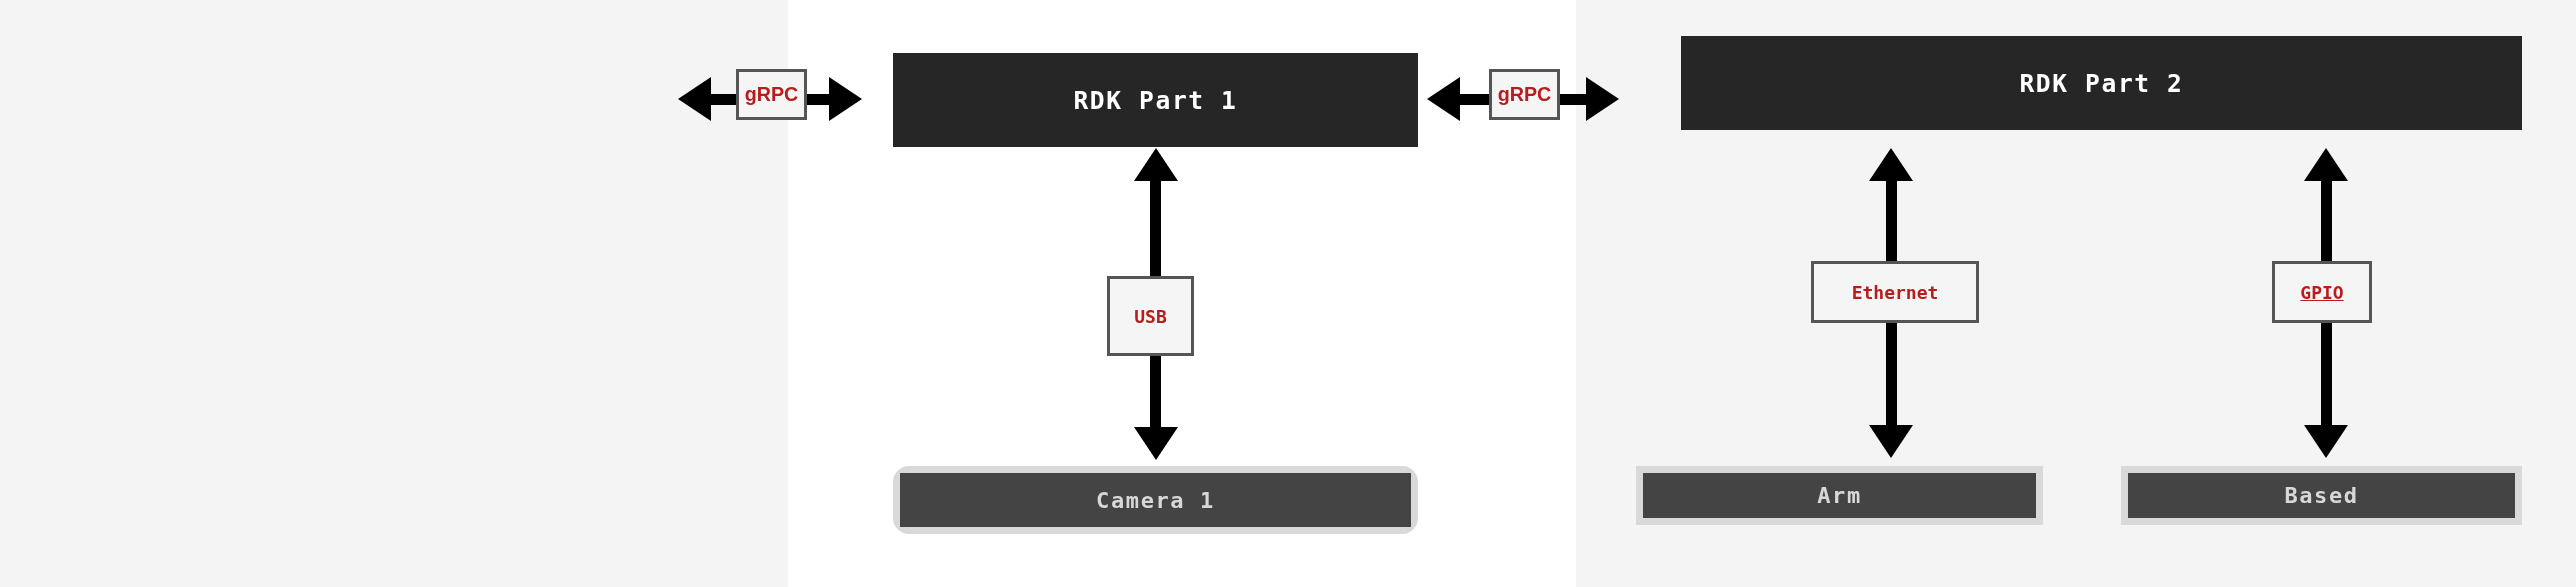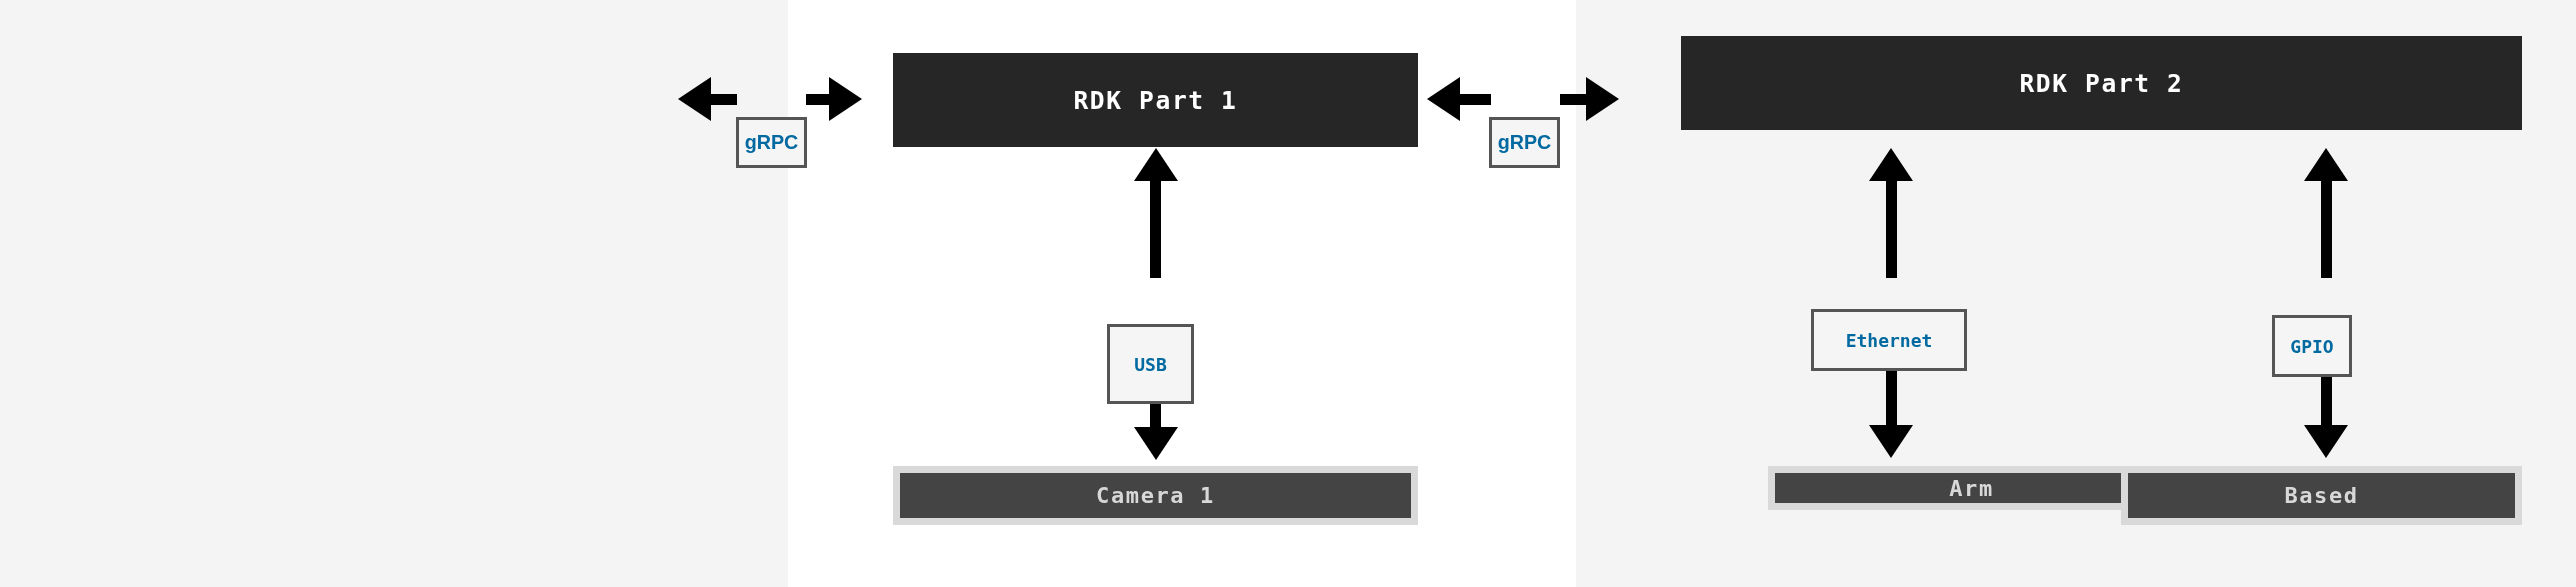--- a/index.html
+++ b/index.html
@@ -52,25 +52,24 @@
   
   .edge-label{
     position:absolute;
     background:#f5f5f5;
     border:3.3px solid #555555;
     box-sizing:border-box;
     display:flex;align-items:center;justify-content:center;
     font-family:"DejaVu Sans Mono", monospace;
     font-size:18px;
     font-weight:700;
-    color:#0369a1;
+    color:#b91c1c;
     letter-spacing:0px;
     white-space:nowrap;
     z-index:5;
-    margin-top:48px;
   }
   .edge-label.sans{font-family:"Liberation Sans", sans-serif;font-weight:700;font-size:19.7px;}
 
   
   .h-shaft{position:absolute;height:10.7px;background:#000000;}
   .v-shaft{position:absolute;width:10.7px;background:#000000;}
   .arrow-head{position:absolute;width:0;height:0;}
   .ah-left {border-top:22px solid transparent;border-bottom:22px solid transparent;border-right:33px solid #000000;}
   .ah-right{border-top:22px solid transparent;border-bottom:22px solid transparent;border-left:33px solid #000000;}
   .ah-up   {border-left:22px solid transparent;border-right:22px solid transparent;border-bottom:33px solid #000000;}
@@ -110,38 +109,38 @@
   <div class="v-shaft" style="left:1150px;top:179px;height:99px;"></div>
 
   <div class="edge-label" style="left:1107px;top:276px;width:87px;height:80px;">USB</div>
 
   <div class="v-shaft" style="left:1150px;top:337px;height:92px;"></div>
   <div class="arrow-head ah-down" style="left:1134px;top:427px;"></div>
 
   <div class="arrow-head ah-up" style="left:1869px;top:148px;"></div>
   <div class="v-shaft" style="left:1886px;top:179px;height:99px;"></div>
 
-  <div class="edge-label" style="left:1811px;top:261px;width:156px;height:62px;">Ethernet</div>
+  <div class="edge-label" style="left:1811px;top:261px;width:168px;height:62px;">Ethernet</div>
 
   <div class="v-shaft" style="left:1886px;top:322px;height:105px;"></div>
   <div class="arrow-head ah-down" style="left:1869px;top:425px;"></div>
 
   <div class="arrow-head ah-up" style="left:2304px;top:148px;"></div>
   <div class="v-shaft" style="left:2321px;top:179px;height:99px;"></div>
 
-  <div class="edge-label" style="left:2272px;top:267px;width:80px;height:62px;">GPIO</div>
+  <div class="edge-label" style="left:2272px;top:261px;width:100px;height:62px;text-decoration:underline;">GPIO</div>
 
   <div class="v-shaft" style="left:2321px;top:322px;height:105px;"></div>
   <div class="arrow-head ah-down" style="left:2304px;top:425px;"></div>
 
-  <div class="node-dev" style="left:893px;top:466px;width:525px;height:59px;">
+  <div class="node-dev" style="left:893px;top:466px;width:525px;height:68px;border-radius:16px;">
     <div class="inner">Camera 1</div>
   </div>
 
-  <div class="node-dev" style="left:1768px;top:466px;width:407px;height:44px;">
+  <div class="node-dev" style="left:1636px;top:466px;width:407px;height:59px;">
     <div class="inner">Arm</div>
   </div>
 
   <div class="node-dev" style="left:2121px;top:466px;width:401px;height:59px;">
     <div class="inner">Based</div>
   </div>
 
 </div>
 
 

